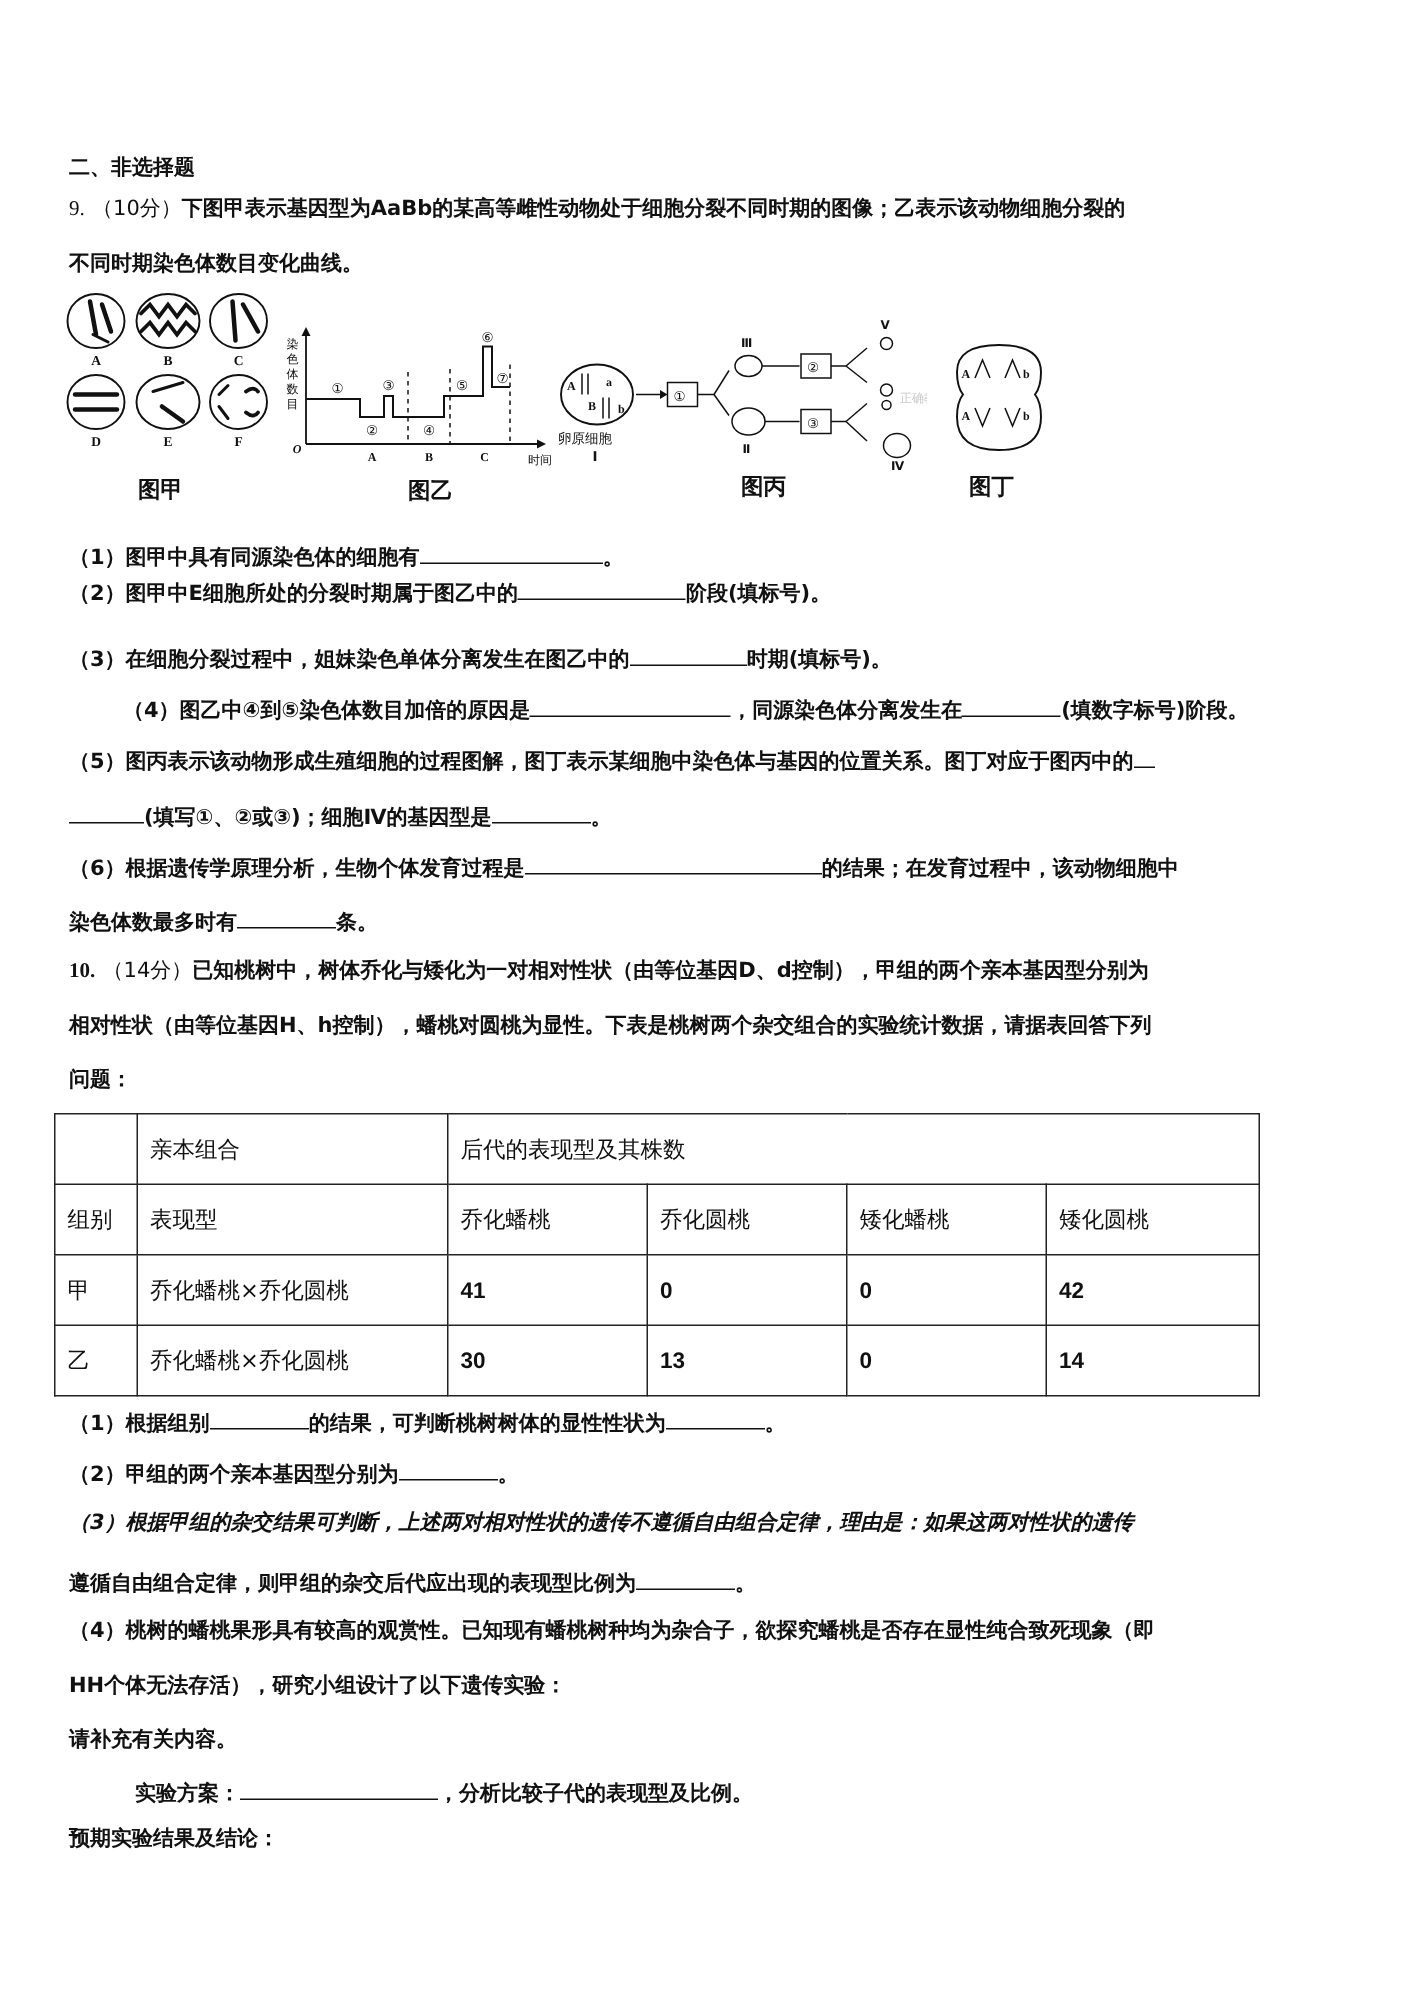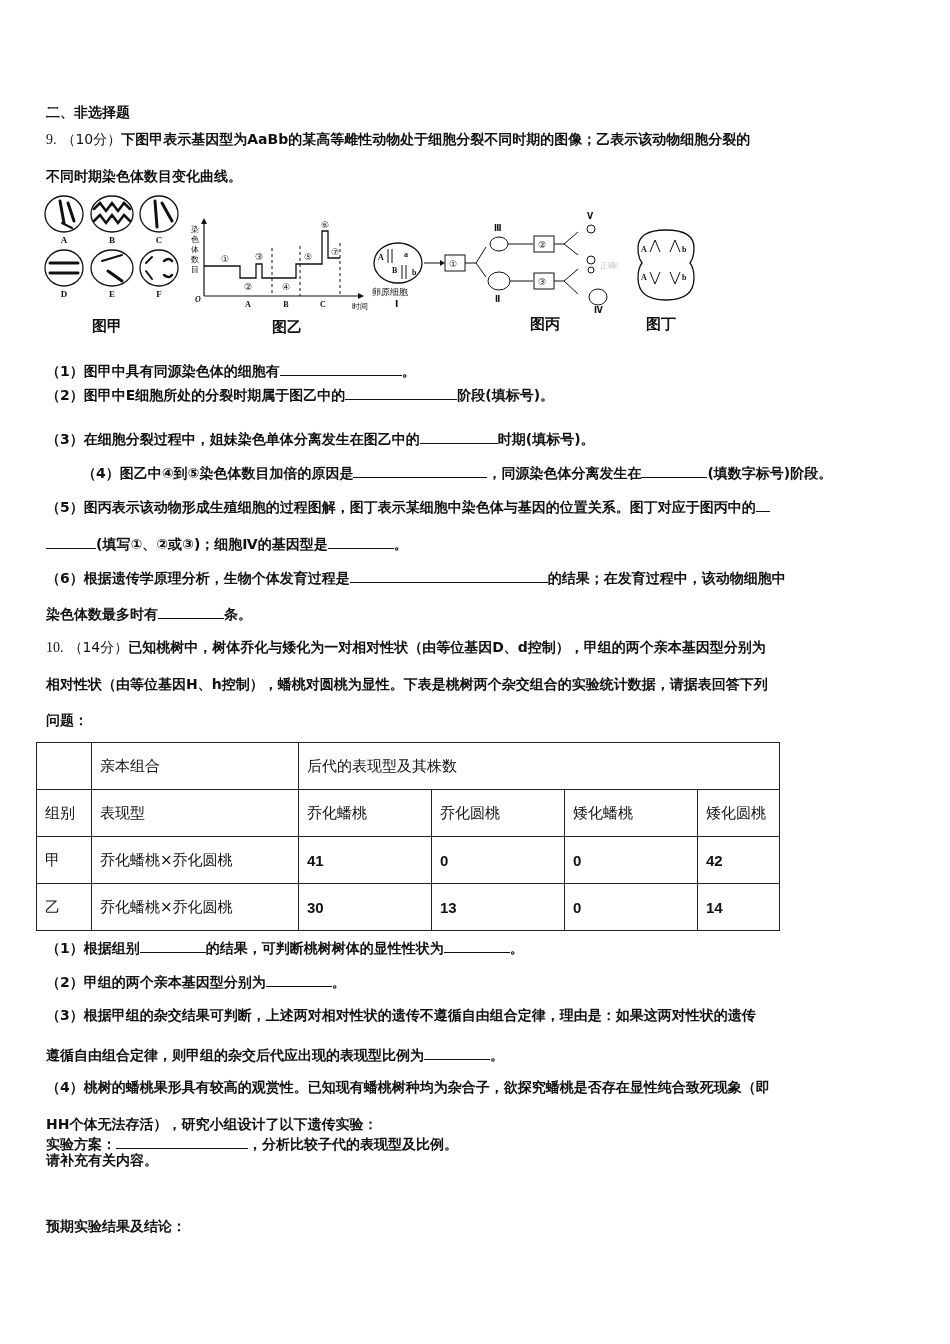--- a/index.html
+++ b/index.html
@@ -4,21 +4,21 @@
 <style>
   html, body { margin:0; padding:0; background:#ffffff; }
   body { width:950px; height:1344px; position:relative; overflow:hidden;
          font-family:"DejaVu Sans", "Liberation Sans", sans-serif; color:#111; }
   .line { position:absolute; left:46px; font-size:14px; line-height:20px; white-space:nowrap; }
   .b { font-weight:bold; }
   .serif { font-family:"Liberation Serif","DejaVu Serif",serif; }
   .blank { display:inline-block; border-bottom:1.5px solid #111; height:16px; vertical-align:baseline; }
   .fig { position:absolute; }
   .figcap { position:absolute; font-size:15px; font-weight:bold; }
-  table.data { position:absolute; left:36px; top:742px; border-collapse:collapse; width:744px;
+  table.data { position:absolute; left:36px; top:742px; border-collapse:collapse; width:804px;
                font-size:15px; }
   table.data td { border:1.3px solid #222; height:46px; padding:0 0 0 8px; vertical-align:middle; }
   table.data td.num { font-weight:bold; font-family:Liberation Sans, sans-serif;margin-top:32px; }
 </style>
 </head>
 <body>
 
 <div class="line b" style="top:102px;">二、非选择题</div>
 
 <div class="line b" style="top:129px;">
@@ -146,21 +146,21 @@
       <line x1="196" y1="76" x2="210" y2="64" stroke="#111"></line>
       <line x1="196" y1="76" x2="210" y2="89" stroke="#111"></line>
     <ellipse cx="223" cy="24" rx="4" ry="4" fill="none" stroke="#111"></ellipse>
     <ellipse cx="223" cy="55" rx="4" ry="4" fill="none" stroke="#111"></ellipse>
     <ellipse cx="223" cy="65" rx="3" ry="3" fill="none" stroke="#111"></ellipse>
     <ellipse cx="230" cy="92" rx="9" ry="8" fill="none" stroke="#111"></ellipse>
     <text x="219" y="14" font-size="8" font-weight="bold" fill="#111">Ⅴ</text>
     <text x="226" y="108" font-size="8" font-weight="bold" fill="#111">Ⅳ</text>
     <text x="232" y="63" font-size="8" fill="#c8c8c8">正确教育</text>
   </svg>
-  <div class="figcap" style="left:126px; top:110px;margin-left:36px;">图丙</div>
+  <div class="figcap" style="left:126px; top:110px;">图丙</div>
 </div>
 
 <div class="fig" style="left:632px; top:228px; width:70px; height:112px;">
   <svg width="70" height="80" viewBox="0 0 70 80">
     <path d="M6 20 Q6 2 34 2 Q62 2 62 20 Q62 30 58 35 Q62 40 62 50 Q62 72 34 72 Q6 72 6 50 Q6 40 10 35 Q6 30 6 20 Z" fill="none" stroke="#111" stroke-width="1.3"></path>
     <g stroke="#111" stroke-width="1" fill="none">
       <path d="M18 24 L23 12 L28 24"></path>
         <path d="M38 24 L43 12 L48 24"></path>
       <path d="M18 44 L23 56 L28 44"></path>
         <path d="M38 44 L43 56 L48 44"></path>
@@ -194,21 +194,21 @@
   <span class="blank" style="width:50px"></span><span>(填写①、②或③)；细胞Ⅳ的基因型是</span><span class="blank" style="width:66px"></span><span>。</span>
 </div>
 <div class="line b" style="top:566px;">
   <span>（6）根据遗传学原理分析，生物个体发育过程是</span><span class="blank" style="width:198px"></span><span>的结果；在发育过程中，该动物细胞中</span>
 </div>
 <div class="line b" style="top:602px;">
   <span>染色体数最多时有</span><span class="blank" style="width:66px"></span><span>条。</span>
 </div>
 
 <div class="line b" style="top:637px;">
-  <span class="serif" style="font-weight:normal">10.</span>
+  <span class="serif" style="font-weight:bold">10.</span>
   <span style="font-weight:normal">（14分）</span><span>已知桃树中，树体乔化与矮化为一对相对性状（由等位基因D、d控制），甲组的两个亲本基因型分别为</span>
 </div>
 <div class="line b" style="top:674px;">相对性状（由等位基因H、h控制），蟠桃对圆桃为显性。下表是桃树两个杂交组合的实验统计数据，请据表回答下列</div>
 <div class="line b" style="top:710px;">问题：</div>
 
 <table class="data">
   <tbody>
       <tr>
     <td style="width:46px"></td>
     <td style="width:198px">亲本组合</td>
@@ -240,23 +240,23 @@
   </tr>
 </tbody>
   </table>
 
 <div class="line b" style="top:936px;">
   <span>（1）根据组别</span><span class="blank" style="width:66px"></span><span>的结果，可判断桃树树体的显性性状为</span><span class="blank" style="width:66px"></span><span>。</span>
 </div>
 <div class="line b" style="top:970px;">
   <span>（2）甲组的两个亲本基因型分别为</span><span class="blank" style="width:66px"></span><span>。</span>
 </div>
-<div class="line b" style="top:1005px;">（3）根据甲组的杂交结果可判断，上述两对相对性状的遗传不遵循自由组合定律，理由是：如果这两对性状的遗传</div>
+<div class="line b" style="top:1005px;font-style:italic;">（3）根据甲组的杂交结果可判断，上述两对相对性状的遗传不遵循自由组合定律，理由是：如果这两对性状的遗传</div>
 <div class="line b" style="top:1043px;">
   <span>遵循自由组合定律，则甲组的杂交后代应出现的表现型比例为</span><span class="blank" style="width:66px"></span><span>。</span>
 </div>
 <div class="line b" style="top:1077px;">（4）桃树的蟠桃果形具有较高的观赏性。已知现有蟠桃树种均为杂合子，欲探究蟠桃是否存在显性纯合致死现象（即</div>
 <div class="line b" style="top:1114px;">HH个体无法存活），研究小组设计了以下遗传实验：</div>
 <div class="line b" style="top:1150px;">请补充有关内容。</div>
-<div class="line b" style="top:1132px;">
+<div class="line b" style="top:1183px;margin-left:44px;">
   <span>实验方案：</span><span class="blank" style="width:132px"></span><span>，分析比较子代的表现型及比例。</span>
 </div>
 <div class="line b" style="top:1216px;">预期实验结果及结论：</div>
 
 </body></html>

